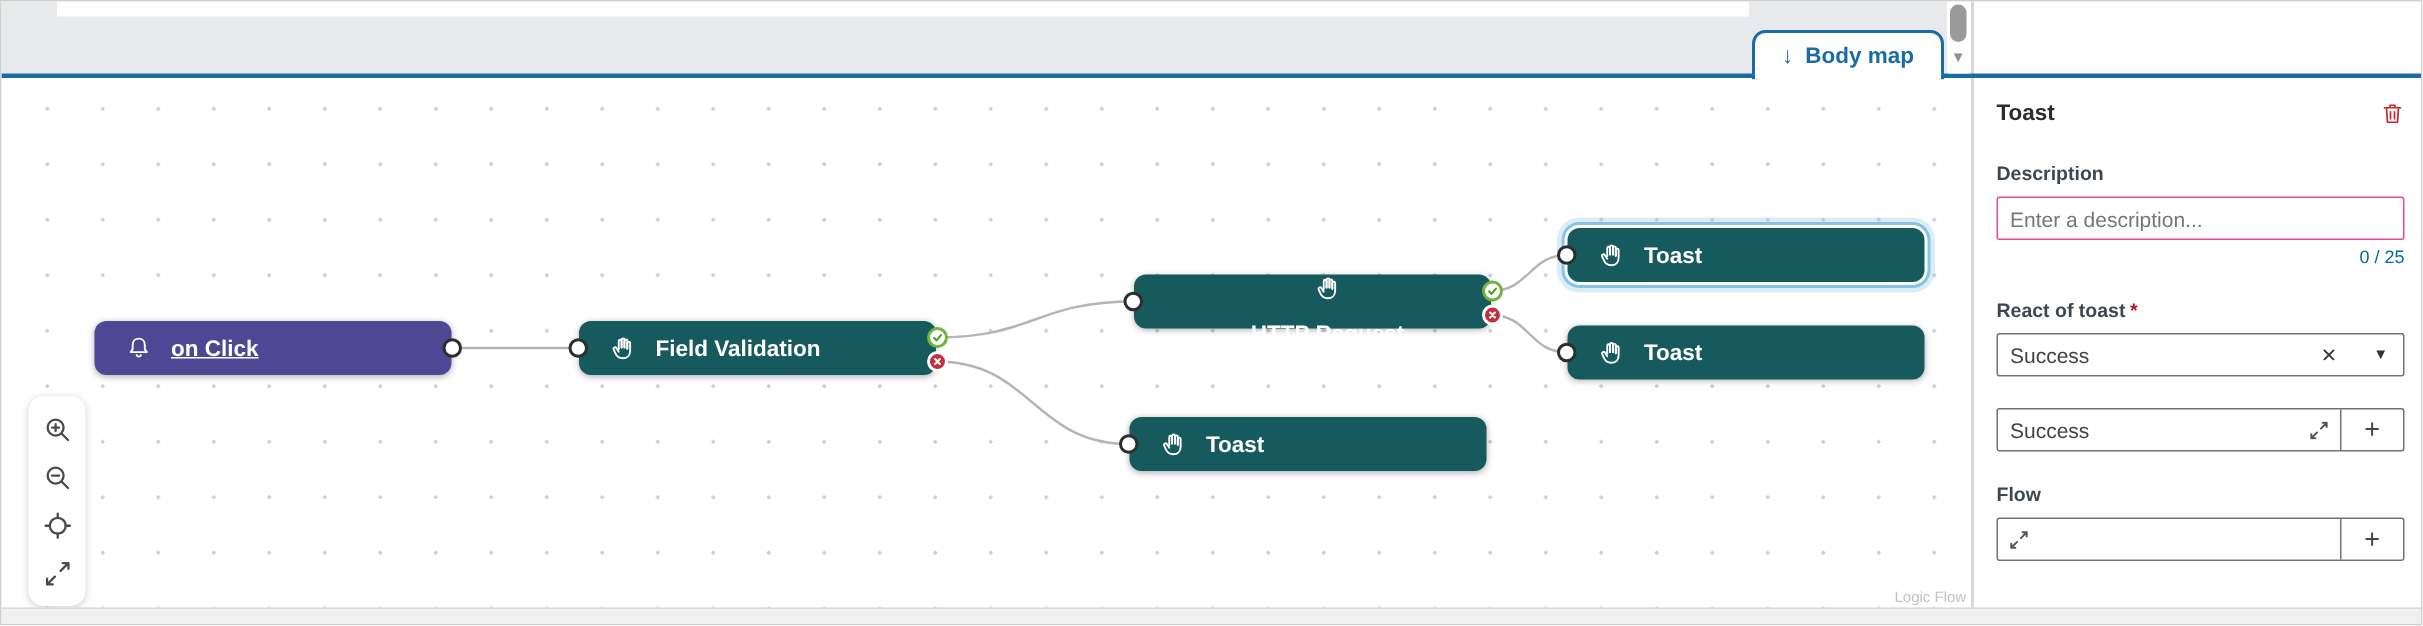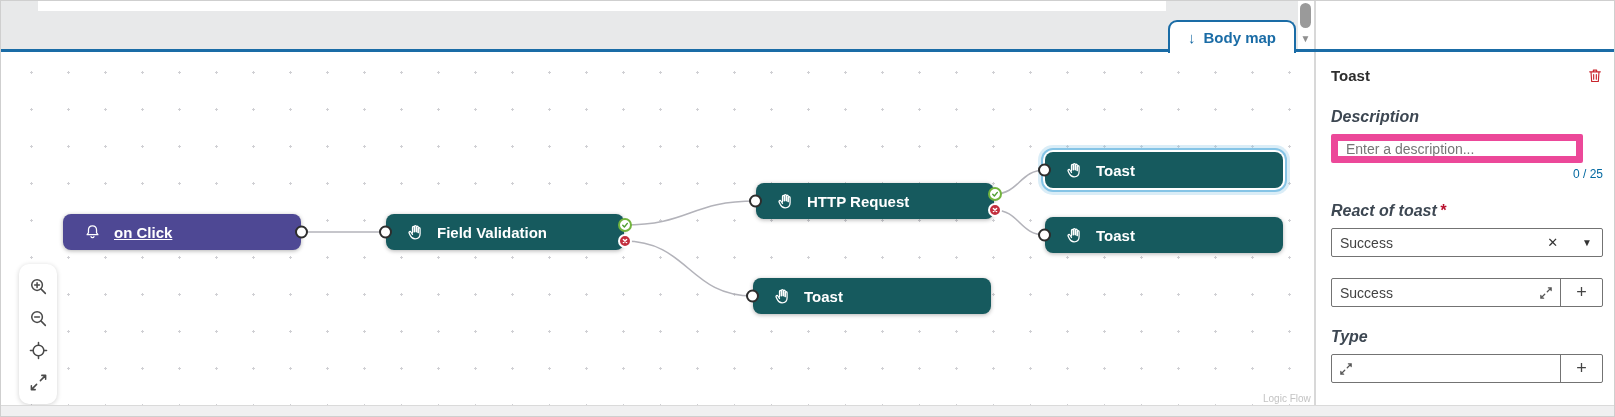--- a/index.html
+++ b/index.html
@@ -58,23 +58,23 @@
 
   
   .divider { position:absolute; left:1313px; top:0; width:2px; height:417px; background:#d8d8d8; }
   .panel { position:absolute; left:1315px; top:0; width:300px; height:417px; background:#fff; padding:51px 13px 0 15px; }
   .panel-head { display:flex; align-items:center; justify-content:space-between; margin:15px 0 24px 0; }
   .panel-title { font-size:15px; font-weight:bold; color:#2d2d2d; }
   .trash-btn { background:none; border:none; cursor:pointer; display:flex; }
   .trash-btn svg { width:16px; height:17px; stroke:#c9252d; fill:none; stroke-width:1.7; stroke-linecap:round; stroke-linejoin:round; }
 
   .field { margin-bottom:21px; }
-  .flabel { display:block; font-size:16px; font-weight:bold; color:#3d4752; margin-bottom:8px;font-style:italic; }
+  .flabel { display:block; font-size:13px; font-weight:bold; color:#3d4752; margin-bottom:8px; }
   .req { color:#b8102e; margin-left:3px; }
-  .tinput { width:252px; height:29px; border:7px solid #ec4899; border-radius:2px; padding:0 8px;
+  .tinput { width:272px; height:29px; border:1px solid #ec4899; border-radius:2px; padding:0 8px;
             font-size:14px; color:#a21caf; font-family:inherit; }
   .tinput::placeholder { color:#767676; }
   .counter { width:272px; text-align:right; font-size:12px; color:#0369a1; margin-top:4px; }
 
   .select { width:272px; height:29px; border:1px solid #737373; border-radius:2px; display:flex; align-items:center;
             padding:0 10px 0 8px; font-size:14px; color:#424242; cursor:pointer; }
   .select .val { flex:1; }
   .select .clear { color:#333; font-size:13px; margin-right:24px; cursor:pointer; }
   .select .caret { color:#333; font-size:10px; }
 
@@ -143,21 +143,21 @@
             <svg viewBox="0 0 10 10">
               <path d="M2.2 5.4l2 2L7.9 3"></path>
             </svg>
           </span>
           <span class="h err" style="right:-8px;top:27px;transform:translateY(-50%)">
             <svg viewBox="0 0 10 10">
               <path d="M3 3l4 4M7 3L3 7"></path>
             </svg>
           </span>
         </div>
-        <div class="node action" style="left: 755px; top: 131px; width: 238px; height: 36px;">
+        <div class="node action" style="left: 755px; top: 131px; width: 238px; height: 36px; flex-direction: column;">
           <span class="nicon">
             <svg viewBox="0 0 24 24">
               <path d="M8.2 12.5V5.6a1.2 1.2 0 0 1 2.4 0V11"></path>
               <path d="M10.6 11V4.5a1.2 1.2 0 0 1 2.4 0V11"></path>
               <path d="M13 11V5.3a1.2 1.2 0 0 1 2.4 0V12"></path>
               <path d="M15.4 12V7.2a1.2 1.2 0 0 1 2.4 0v6.4c0 4-2.6 6.4-6.3 6.4-3 0-4.9-1.4-6.1-4.1l-1.5-3.3a1.3 1.3 0 0 1 2.3-1.2l2 3.1"></path>
             </svg>
           </span>
           <span class="nlabel">HTTP Request</span>
           <span class="h plain" style="left:-7px;top:50%;transform:translateY(-50%)"></span>
@@ -272,21 +272,21 @@
           <span class="gtext">Success</span>
           <svg viewBox="0 0 14 14">
               <path d="M8.5 5.5L13 1M13 4.2V1H9.8M5.5 8.5L1 13M1 9.8V13h3.2"></path>
             </svg>
         </div>
         <button class="plus-btn">+</button>
       </div>
     </div>
 
     <div class="field">
-      <label class="flabel"><span>Type</span></label>
+      <label class="flabel"><span>Flow</span></label>
       <div class="group">
         <div class="gi">
           <svg viewBox="0 0 14 14">
               <path d="M8.5 5.5L13 1M13 4.2V1H9.8M5.5 8.5L1 13M1 9.8V13h3.2"></path>
             </svg>
         </div>
         <button class="plus-btn">+</button>
       </div>
     </div>
   </aside>

